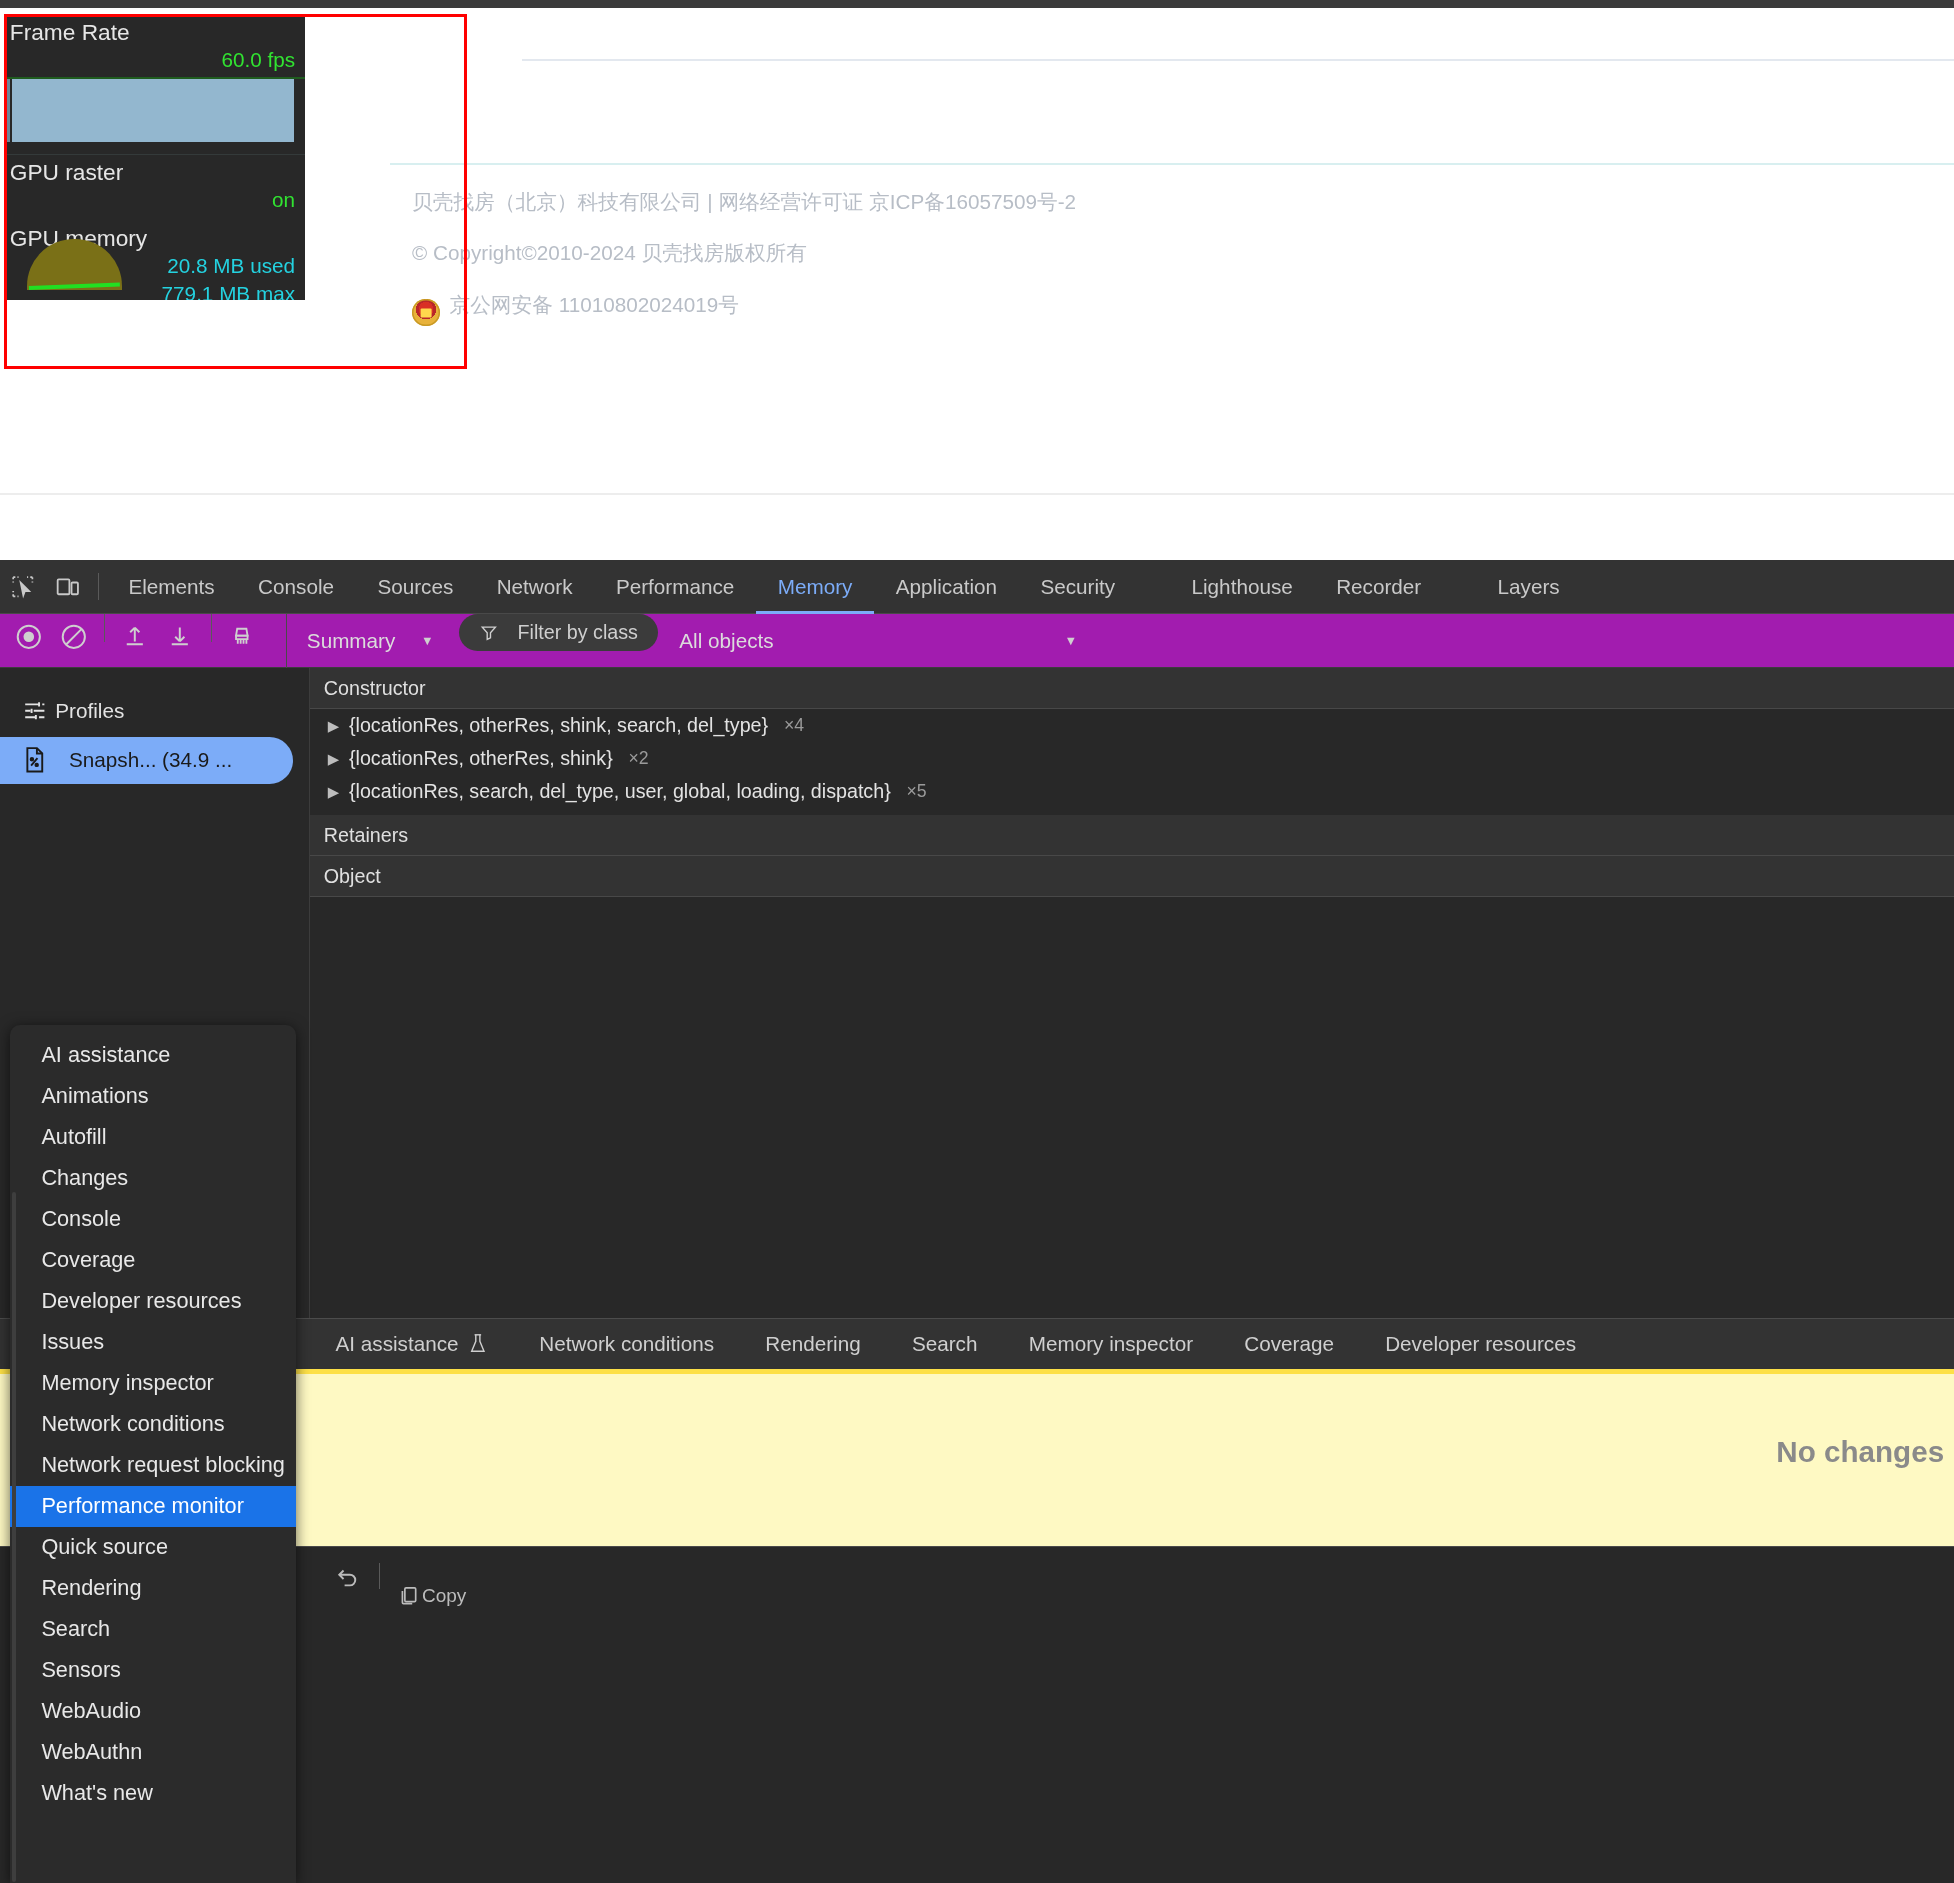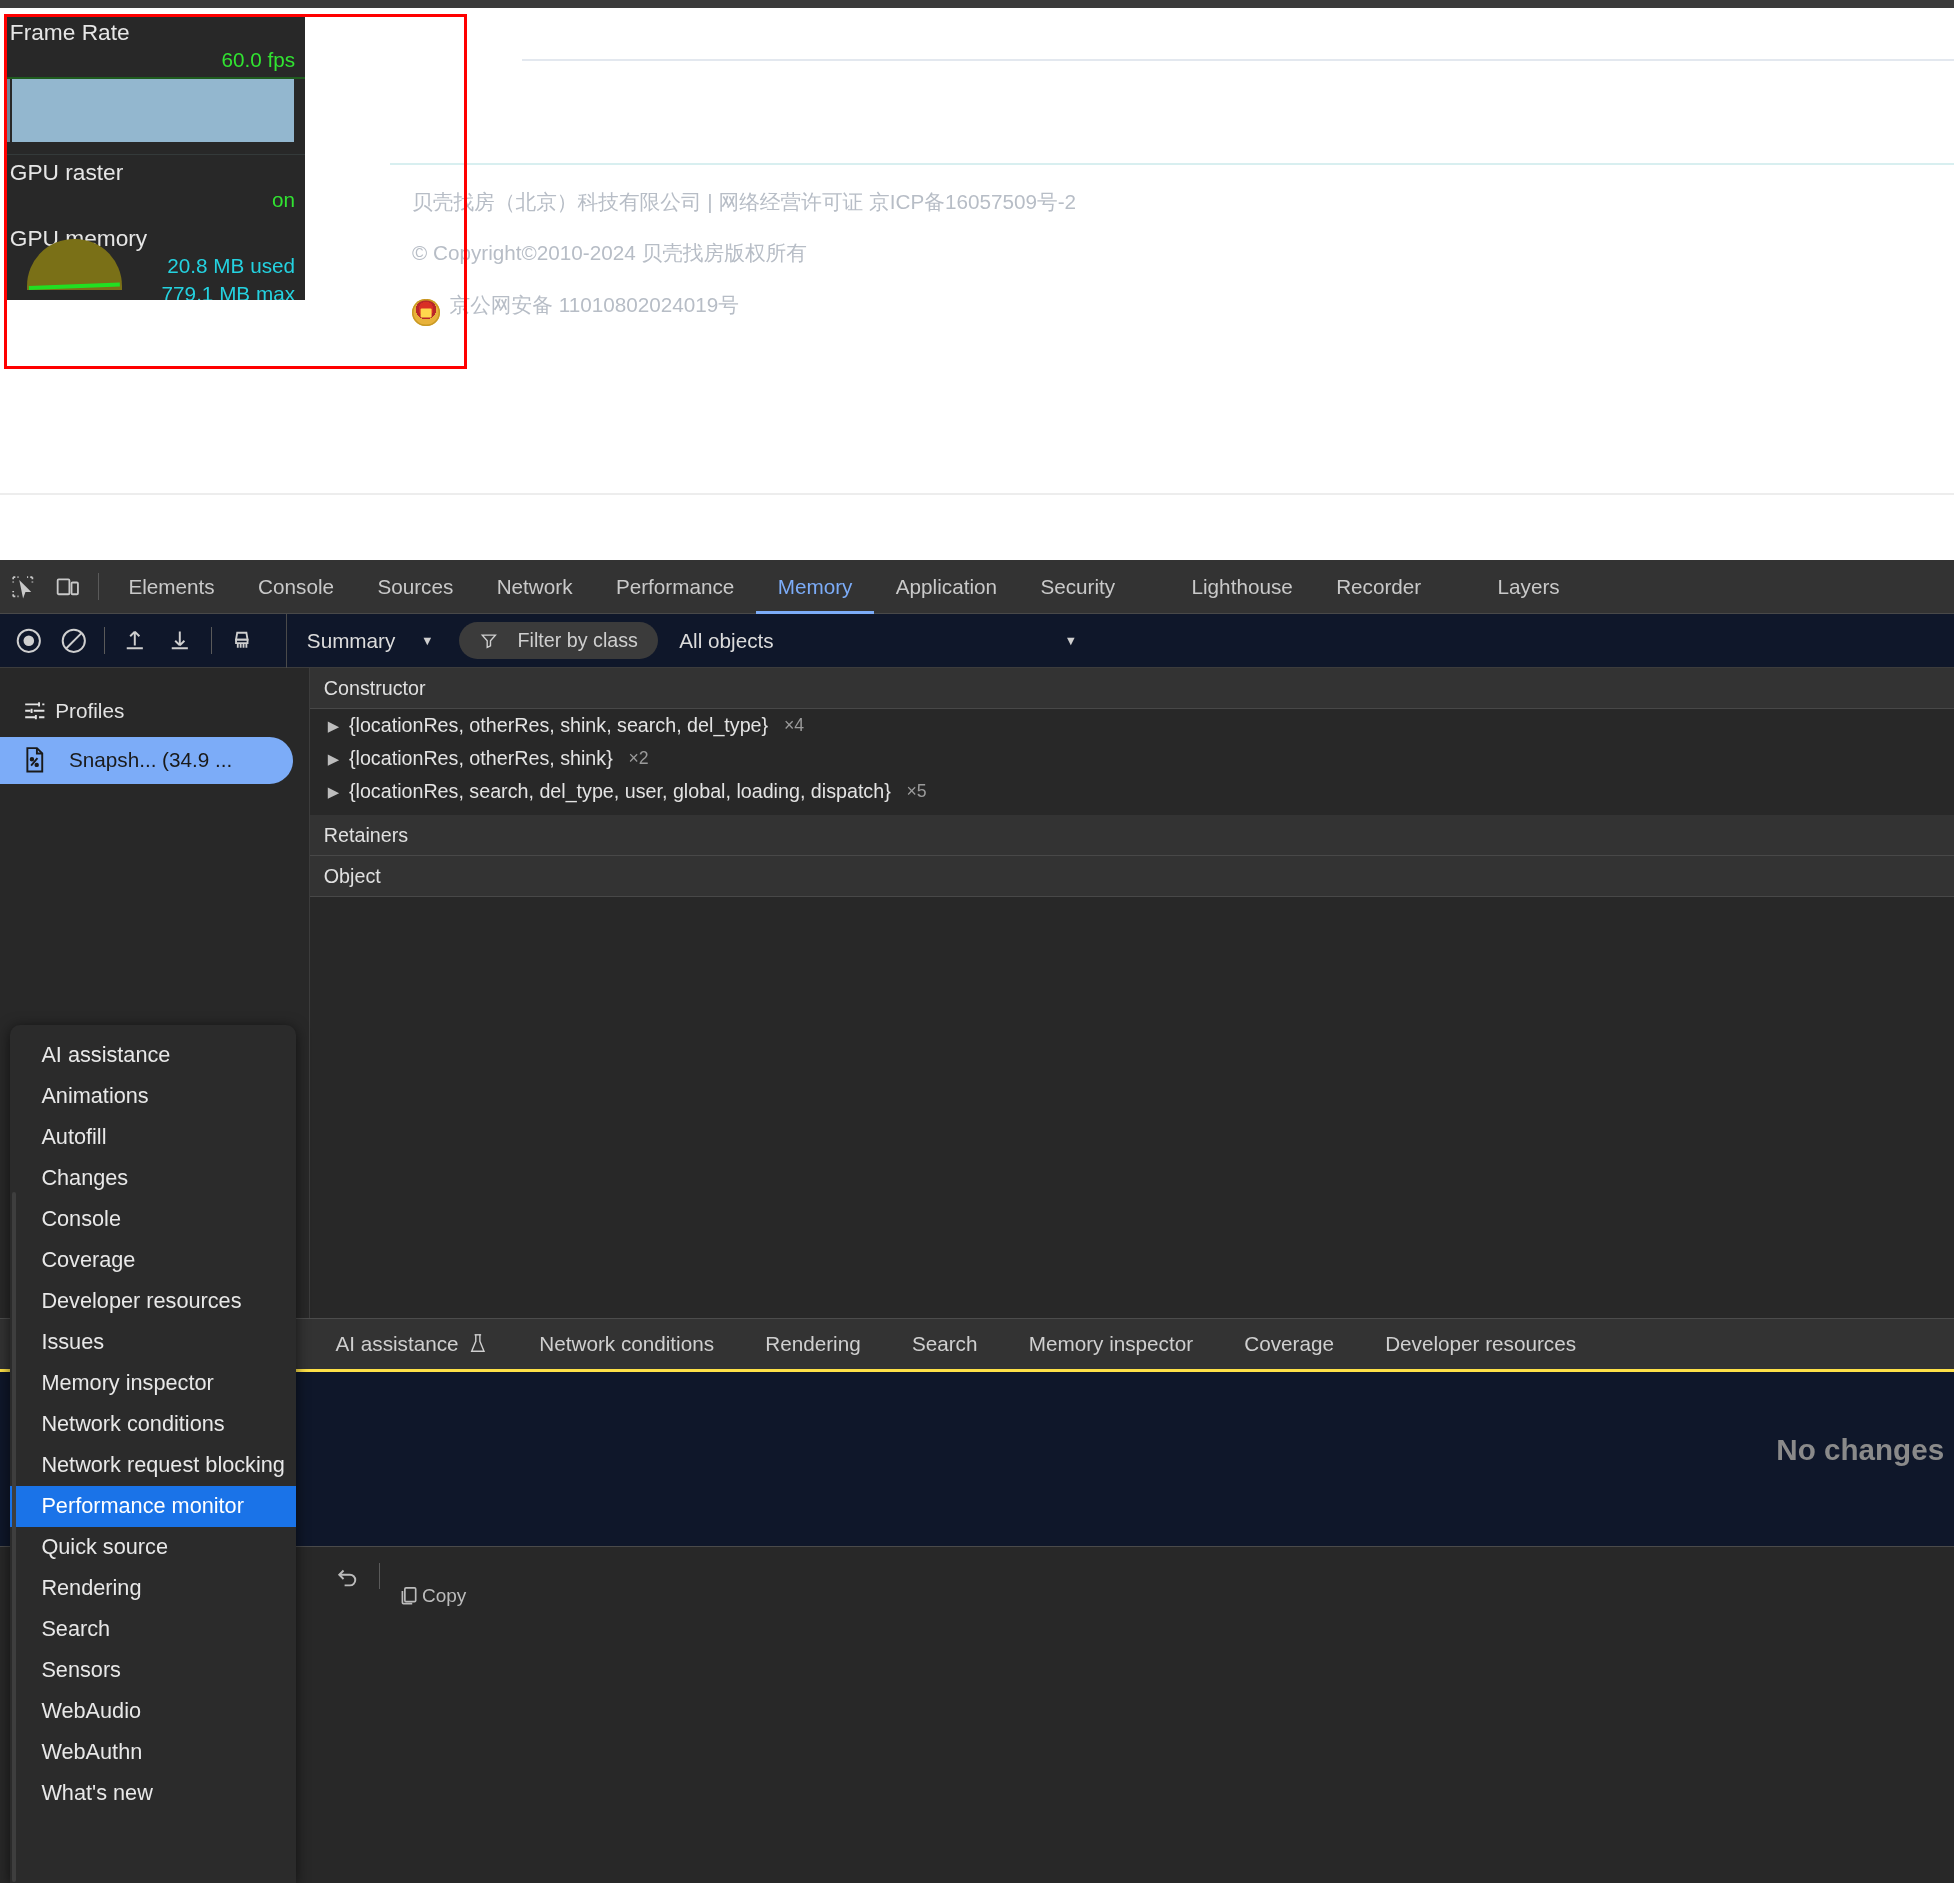--- a/index.html
+++ b/index.html
@@ -116,22 +116,22 @@
   }
   .dt-vsep { width: 1px; height: 27.6px; background: #5a5a5a; margin: 0 7.9px; }
   .dt-tab {
     padding: 0 21.7px; height: 54px; display: flex; align-items: center;
     font-size: 20.7px; color: #c9c9c9; white-space: nowrap;
   }
   .dt-tab.active { color: #7cacf8; box-shadow: inset 0 -3px 0 0 #7cacf8; }
   .dt-tab-gap { width: 33px; }
 
   .dt-toolbar {
-    position: relative; height: 54px; background: #0f172a;
-    display: flex; align-items: center; border-bottom: 1px solid #3c3c3c;
+    position: relative; height: 54px; background: #a21caf;
+    display: flex; border-bottom: 1px solid #3c3c3c;
   }
   .dt-toolbar .dt-icon-btn { color: #cfcfcf; }
   .tb-sep-strong { width: 1px; height: 54px; background: #4a4a4a; margin: 0 13.8px 0 21.7px; }
   .select-like {
     display: flex; align-items: center; gap: 25.6px; font-size: 20.7px;
     color: #dcdcdc; padding: 0 5.9px; cursor: default;
   }
   .caret { font-size: 12.8px; color: #cfcfcf; }
   .filter-chip {
     display: flex; align-items: center; gap: 19px;
@@ -178,22 +178,22 @@
 
   .drawer-tabs {
     height: 51px; background: #333333; border-top: 1px solid #4c4c4c;
     display: flex; align-items: center; padding-left: 9.9px;
   }
   .drawer-tab {
     display: flex; align-items: center; gap: 9.9px; padding: 0 25.6px; height: 51px;
     font-size: 20.7px; color: #cfcfcf; white-space: nowrap;
   }
   .drawer-content {
-    position: relative; height: 177px; background: #0f172a;
-    border-top: 3px solid #fde047;
+    position: relative; height: 177px; background: #fef9c3;
+    border-top: 5px solid #fde047;
     text-decoration: underline;
   }
   .no-changes {
     position: absolute; right: 9.9px; top: 61px;
     font-size: 29.6px; font-weight: bold; color: #8a8a8a;
   }
   .drawer-bottom-bar {
     height: 59px; background: #282828; border-top: 1px solid #4a4a4a;
     display: flex; align-items: center; padding-left: 21.7px; gap: 17.7px;
   }

